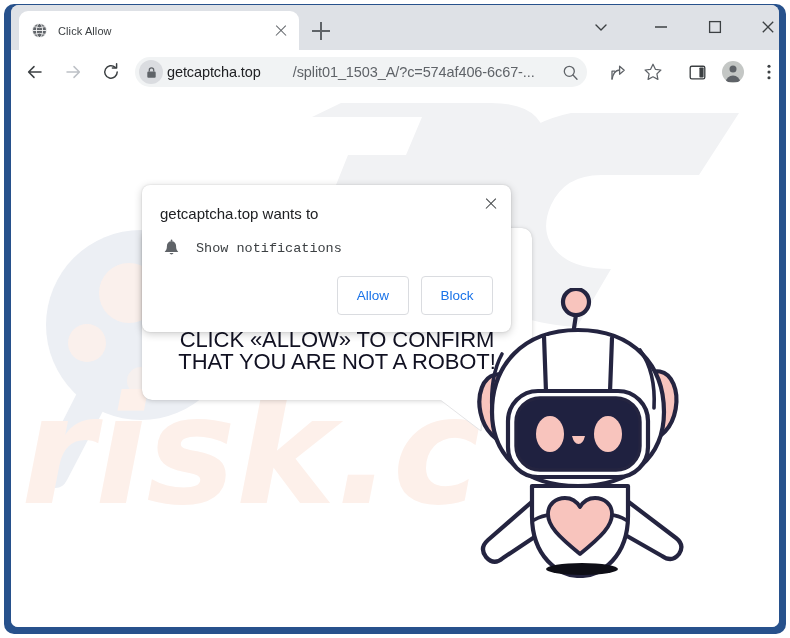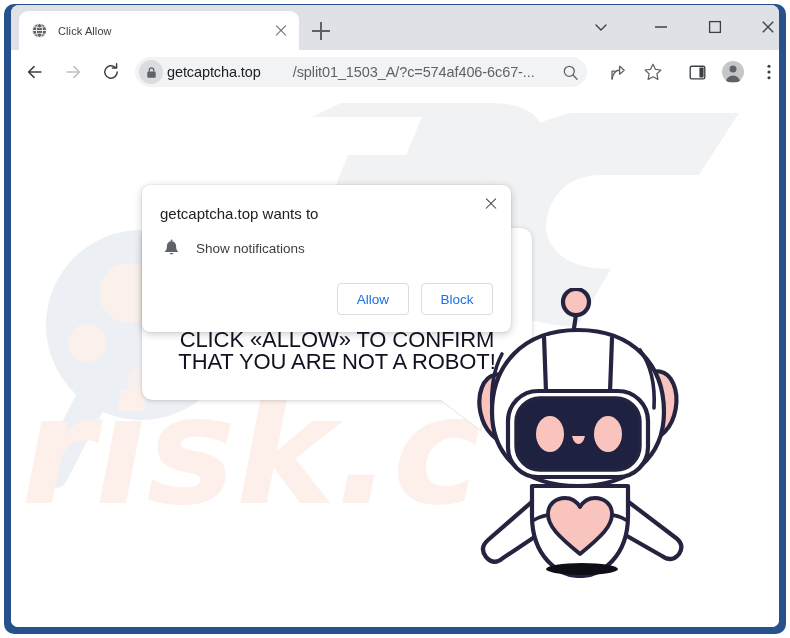--- a/index.html
+++ b/index.html
@@ -353,20 +353,21 @@
     font-size: 15px;
     color: #202124;
     letter-spacing: 0px;
   }
   #dialog-permission-row {
     position: absolute;
     left: 18px;
     top: 52px;
     display: flex;
     align-items: center;
+    font-family: Liberation Mono, monospace;
   }
   #bell-icon {
     width: 22px;
     height: 22px;
     flex: 0 0 auto;
     margin-right: 14px;
     display: flex;
     align-items: center;
     justify-content: center;
   }
@@ -376,21 +377,21 @@
   }
   #dialog-actions {
     position: absolute;
     right: 18px;
     bottom: 17px;
     display: flex;
     gap: 12px;
   }
   .dlg-btn {
     min-width: 72px;
-    height: 32px;
+    height: 39px;
     padding: 0 16px;
     border: 1px solid #dadce0;
     border-radius: 4px;
     background: #ffffff;
     color: #1a73e8;
     font-family: "Liberation Sans", sans-serif;
     font-size: 13.5px;
     font-weight: 500;
     cursor: pointer;
     display: flex;

